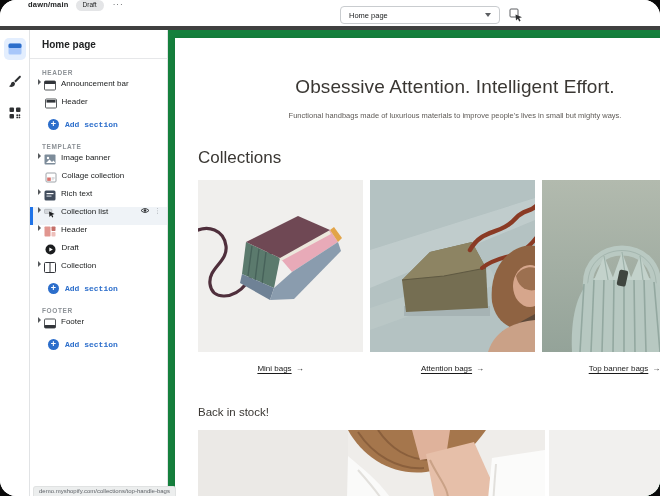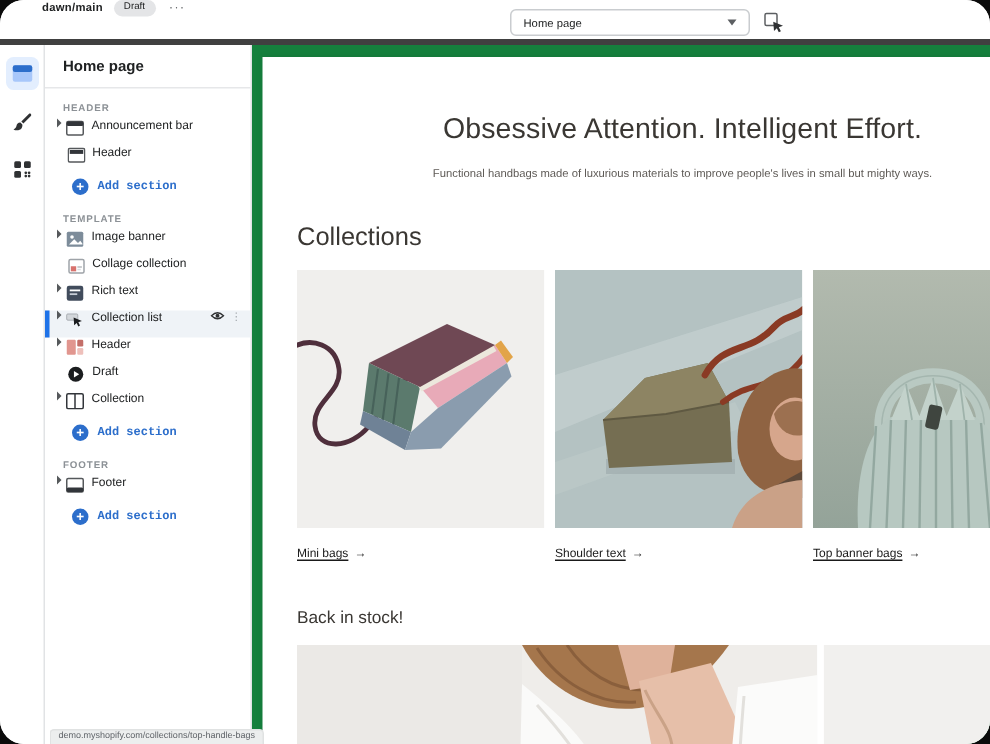--- a/index.html
+++ b/index.html
@@ -41,21 +41,21 @@
   
   .preview{flex:1;background:#15803d;position:relative;overflow:hidden;}
   .page{position:absolute;left:7px;top:8px;width:560px;height:540px;background:#fff;box-shadow:0 0 5px rgba(0,0,0,.10);}
   .hero{padding-top:38px;text-align:center;}
   .hero-title{font-size:19px;font-weight:500;color:#3a3733;letter-spacing:.1px;}
   .hero-sub{margin-top:13px;font-size:7.5px;color:#5e5a56;}
   .sec-title{font-size:17px;font-weight:500;color:#3a3733;margin:28px 0 12px 23px;}
   .cards{display:flex;gap:7px;margin-left:23px;}
   .card{width:165px;height:172px;position:relative;overflow:hidden;flex-shrink:0;cursor:pointer;}
   .card-labels{display:flex;gap:7px;margin:12px 0 0 23px;}
-  .card-label{width:165px;flex-shrink:0;font-size:8px;color:#1a1a1a;cursor:pointer;}
+  .card-label{width:165px;flex-shrink:0;font-size:8px;color:#1a1a1a;cursor:pointer;text-align:center;}
   .card-label .txt{text-decoration:underline;text-underline-offset:2px;text-decoration-thickness:.5px;}
   .card-label .arr{margin-left:4px;text-decoration:none;display:inline-block;}
   .bis-title{font-size:11.5px;font-weight:500;color:#3a3733;margin:33px 0 12px 23px;}
   .bottom-imgs{display:flex;gap:4px;margin-left:23px;}
   .bimg{height:110px;overflow:hidden;flex-shrink:0;cursor:pointer;}
 
   
   .status-pill{position:absolute;left:33px;bottom:0;height:10px;max-width:180px;background:#eceeee;border:1px solid #e0e2e2;border-bottom:none;border-radius:3px 3px 0 0;font-size:6px;color:#5f6368;line-height:9px;padding:0 5px;white-space:nowrap;overflow:hidden;z-index:50;}
 </style>
 </head>
@@ -308,21 +308,21 @@
               <rect x="76" y="90" width="9" height="16" rx="2" fill="#3f453f" transform="rotate(12 80 98)"></rect>
             </svg>
           </div>
         </div>
 
         <div class="card-labels">
           <div class="card-label">
             <span class="txt">Mini bags</span><span class="arr">→</span>
           </div>
           <div class="card-label">
-            <span class="txt">Shoulder text</span><span class="arr">→</span>
+            <span class="txt">Attention bags</span><span class="arr">→</span>
           </div>
           <div class="card-label">
             <span class="txt">Top banner bags</span><span class="arr">→</span>
           </div>
         </div>
 
         <div class="bis-title">Back in stock!</div>
 
         <div class="bottom-imgs">
           <div class="bimg" style="width:347px">

